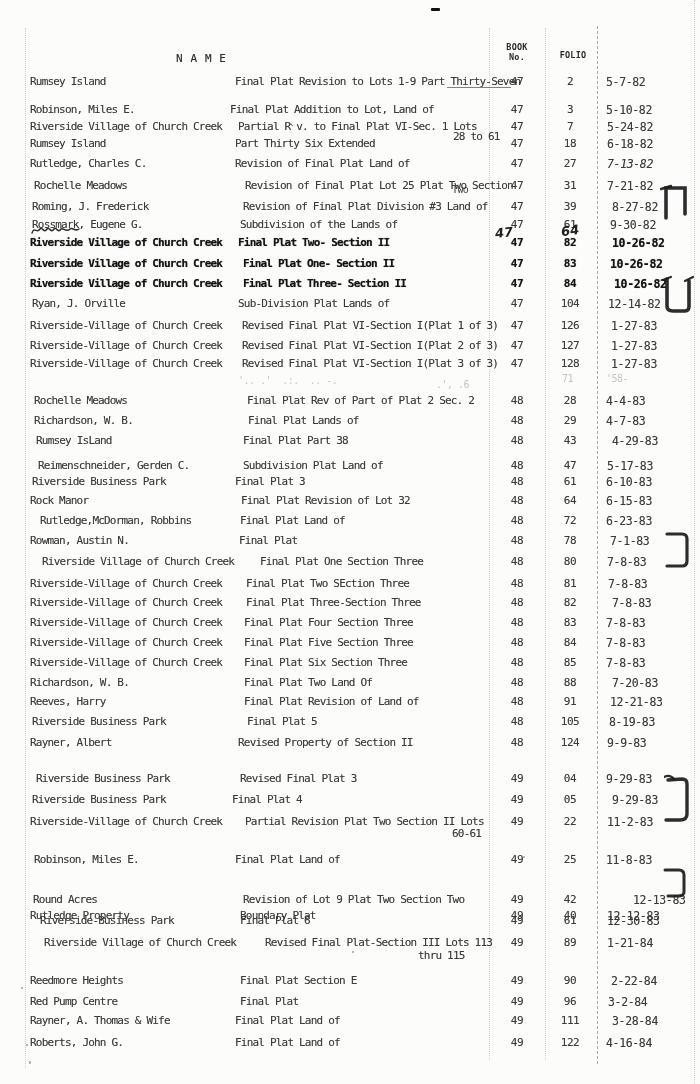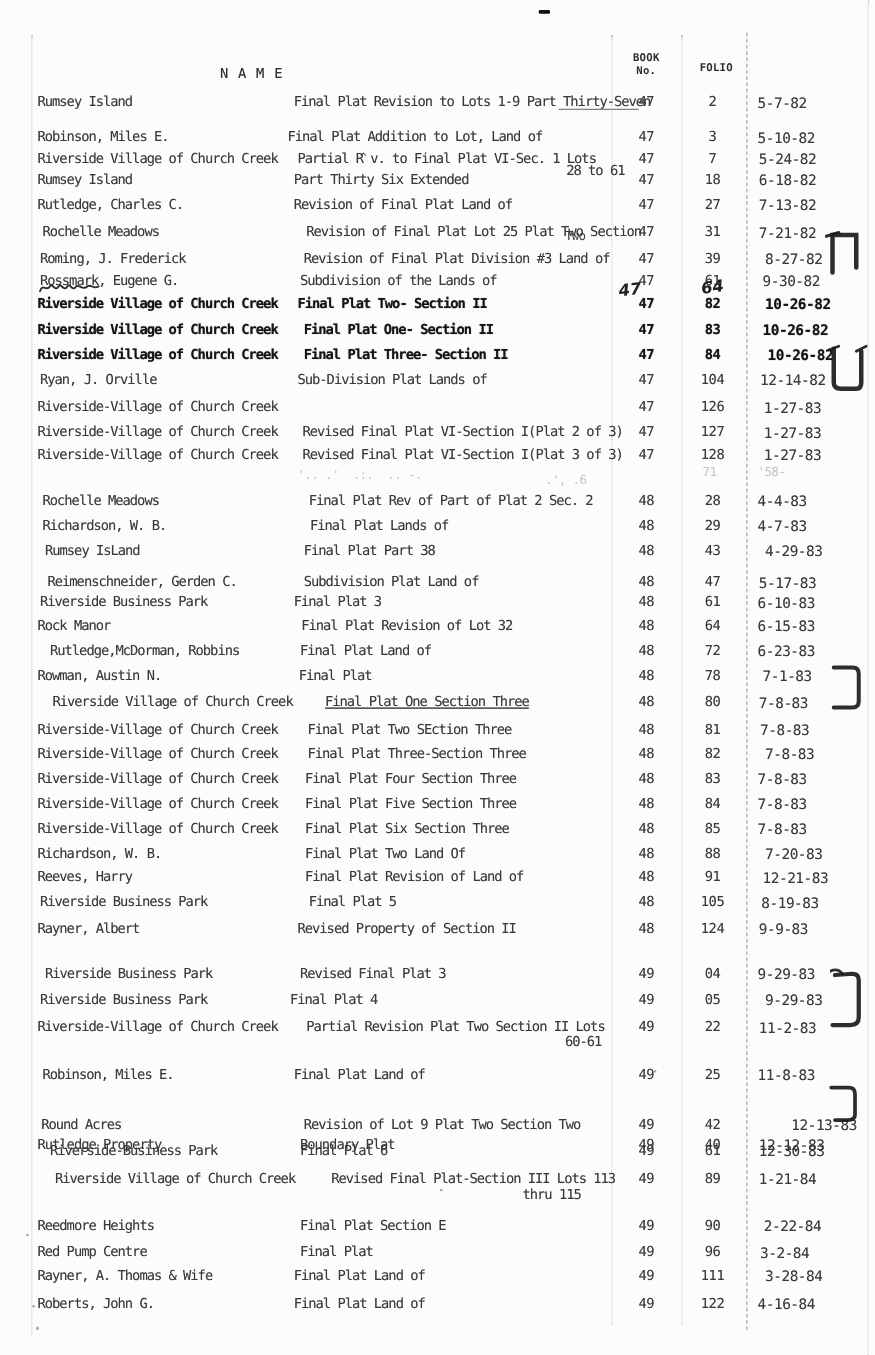--- a/index.html
+++ b/index.html
@@ -79,21 +79,21 @@
     <span class="cell book">47</span>
     <span class="cell folio">18</span>
     <span class="cell date" style="left: 607px;">6-18-82</span>
   </div>
       <div class="row" style="top: 157px;">
     <span class="cell name" style="left: 30px;">Rutledge, Charles C.</span>
     <span class="cell desc" style="left: 235px;">Revision of Final Plat Land of</span>
 
     <span class="cell book">47</span>
     <span class="cell folio">27</span>
-    <span class="cell date" style="left: 607px;">7-13-82</span>
+    <span class="cell date" style="left: 607px; font-style: italic;">7-13-82</span>
   </div>
       <div class="row" style="top: 179px;">
     <span class="cell name" style="left: 34px;">Rochelle Meadows</span>
     <span class="cell desc" style="left: 245px;">Revision of Final Plat Lot 25 Plat Two Section</span>
 
     <span class="cell book">47</span>
     <span class="cell folio">31</span>
     <span class="cell date" style="left: 607px;">7-21-82</span>
   </div>
       <div class="row" style="top: 200px;">
@@ -139,20 +139,21 @@
       <div class="row" style="top: 297px;">
     <span class="cell name" style="left: 32px;">Ryan, J. Orville</span>
     <span class="cell desc" style="left: 238px;">Sub-Division Plat Lands of</span>
 
     <span class="cell book">47</span>
     <span class="cell folio">104</span>
     <span class="cell date" style="left: 608px;">12-14-82</span>
   </div>
       <div class="row" style="top: 319px;">
     <span class="cell name" style="left: 30px;">Riverside-Village of Church Creek</span>
+    <span class="cell desc" style="left: 242px;">Revised Final Plat VI-Section I(Plat 1 of 3)</span>
 
     <span class="cell book">47</span>
     <span class="cell folio">126</span>
     <span class="cell date" style="left: 611px;">1-27-83</span>
   </div>
       <div class="row" style="top: 339px;">
     <span class="cell name" style="left: 30px;">Riverside-Village of Church Creek</span>
     <span class="cell desc" style="left: 242px;">Revised Final Plat VI-Section I(Plat 2 of 3)</span>
 
     <span class="cell book">47</span>
@@ -226,21 +227,21 @@
       <div class="row" style="top: 534px;">
     <span class="cell name" style="left: 30px;">Rowman, Austin N.</span>
     <span class="cell desc" style="left: 239px;">Final Plat</span>
 
     <span class="cell book">48</span>
     <span class="cell folio">78</span>
     <span class="cell date" style="left: 610px;">7-1-83</span>
   </div>
       <div class="row" style="top: 555px;">
     <span class="cell name" style="left: 42px;">Riverside Village of Church Creek</span>
-    <span class="cell desc" style="left: 260px; text-decoration: underline;">Final Plat One Section Three</span>
+    <span class="cell desc" style="left: 260px;">Final Plat One Section Three</span>
 
     <span class="cell book">48</span>
     <span class="cell folio">80</span>
     <span class="cell date" style="left: 607px;">7-8-83</span>
   </div>
       <div class="row" style="top: 577px;">
     <span class="cell name" style="left: 30px;">Riverside-Village of Church Creek</span>
     <span class="cell desc" style="left: 246px;">Final Plat Two SEction Three</span>
 
     <span class="cell book">48</span>

